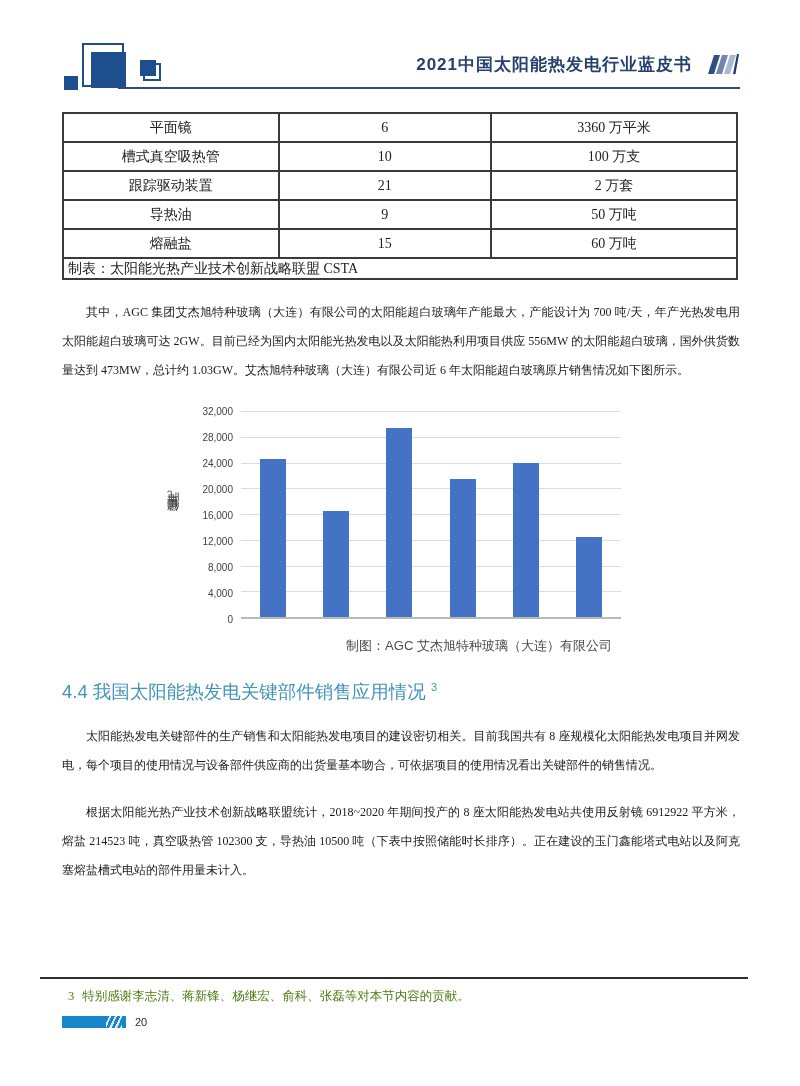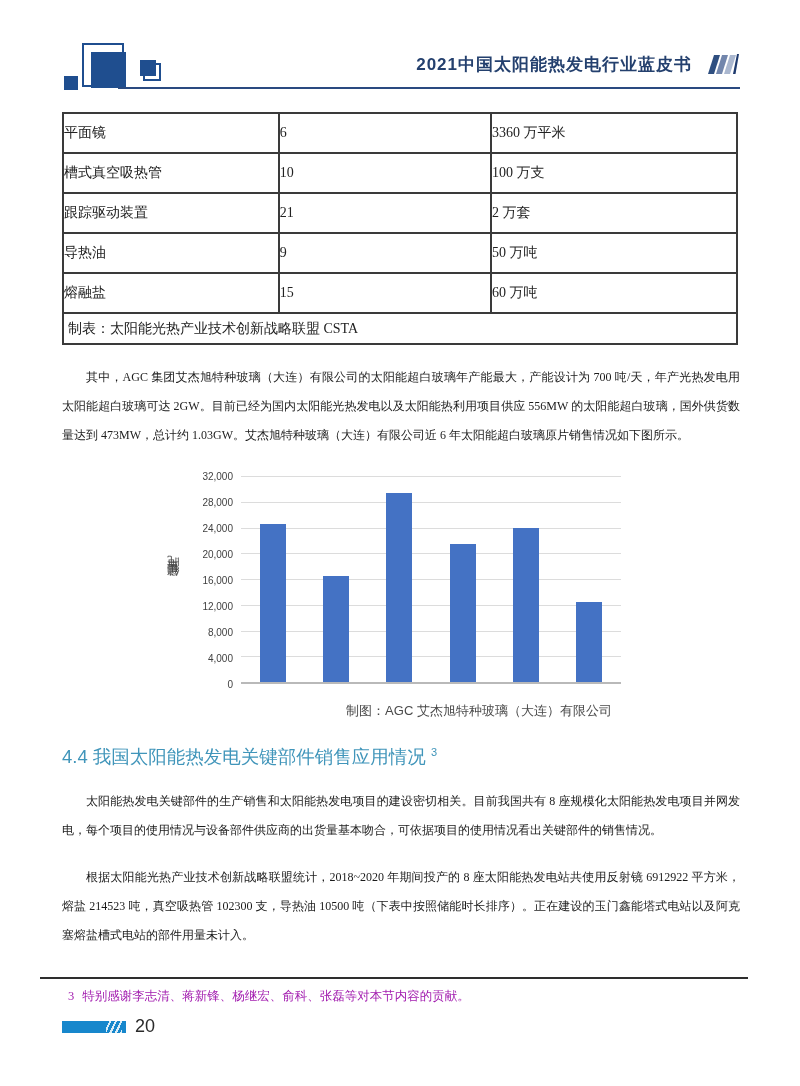--- a/index.html
+++ b/index.html
@@ -21,27 +21,27 @@
   .header-title {
     font-family: "Liberation Sans", sans-serif;
     font-size: 17px; letter-spacing: 1px;
     color: #24406e; font-weight: 600;
   }
 
   
   table.comp { width: 676px; border-collapse: collapse; margin-top: 12px; }
   table.comp td {
     border: 2px solid #3a3a3a;
-    height: 40px; text-align: left;
+    height: 29px; text-align: center;
     font-size: 14px; color: #222;
   }
   table.comp td.c1 { width: 32%; }
   table.comp td.c2 { width: 31.5%; }
   table.comp td.c3 { width: 36.5%; }
-  table.comp td.tfoot { text-align: left; padding-left: 4px; height: 31px; font-size: 14px; }
+  table.comp td.tfoot { text-align: left; padding-left: 4px; height: 21px; font-size: 14px; }
 
   
   .para {
     margin-top: 18px;
     font-size: 12px; line-height: 29px;
     text-align: justify; text-indent: 2em;
     color: #1b1b1b;
   }
 
   
@@ -79,29 +79,29 @@
   
   .section-heading {
     margin-top: 24px;
     font-family: "Liberation Sans", sans-serif;
     font-size: 18.5px; color: #4095ba; font-weight: 500;
   }
   .section-heading sup { font-size: 11px; }
 
   
   .footnote-area { position: absolute; left: 40px; right: 52px; top: 977px; border-top: 2px solid #2e2e2e; }
-  .footnote { margin: 9px 0 0 28px; font-size: 12.5px; color: #a21caf; }
+  .footnote { margin: 9px 0 0 28px; font-size: 12.5px; color: #4d7c0f; }
   .footnote .fn-marker { margin-right: 8px; }
   .page-footer { position: absolute; left: 62px; top: 1016px; display: flex; align-items: center; }
   .pbar { position: relative; width: 64px; height: 12px; background: #1787cc; }
   .pbar::after {
     content:''; position:absolute; right:4px; top:0; bottom:0; width:16px;
     background: repeating-linear-gradient(115deg, transparent 0 3px, rgba(255,255,255,.85) 3px 5px);
   }
-  .page-number { margin-left: 9px; font-size: 18px; color: #2a2a2a; font-family: "Liberation Sans", sans-serif; }
+  .page-number { margin-left: 9px; font-size: 11px; color: #2a2a2a; font-family: "Liberation Sans", sans-serif; }
 </style>
 </head>
 <body>
 
 <div class="header">
   <span class="logo">
     <svg width="106" height="54" viewBox="0 0 106 54">
       <rect x="4" y="34" width="14" height="14" fill="#1f4e8f"></rect>
       <rect x="23" y="2" width="40" height="42" fill="#ffffff" stroke="#1f4e8f" stroke-width="2"></rect>
       <rect x="31" y="10" width="35" height="36" fill="#1f4e8f"></rect>

